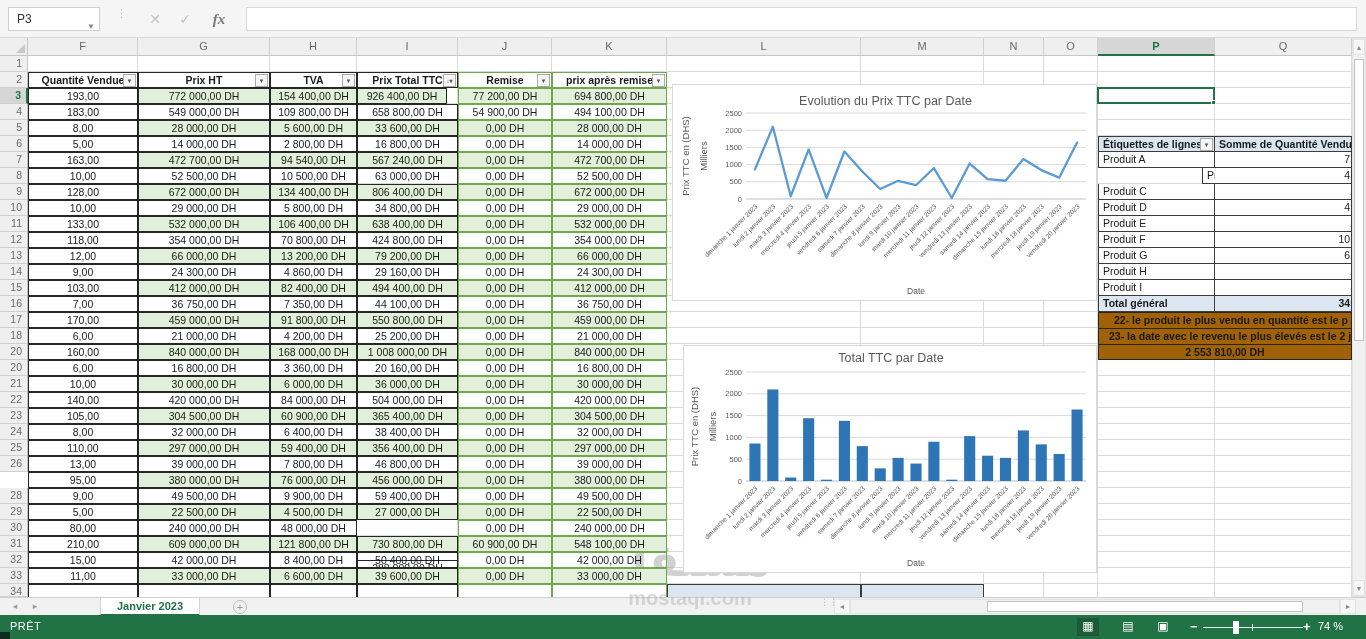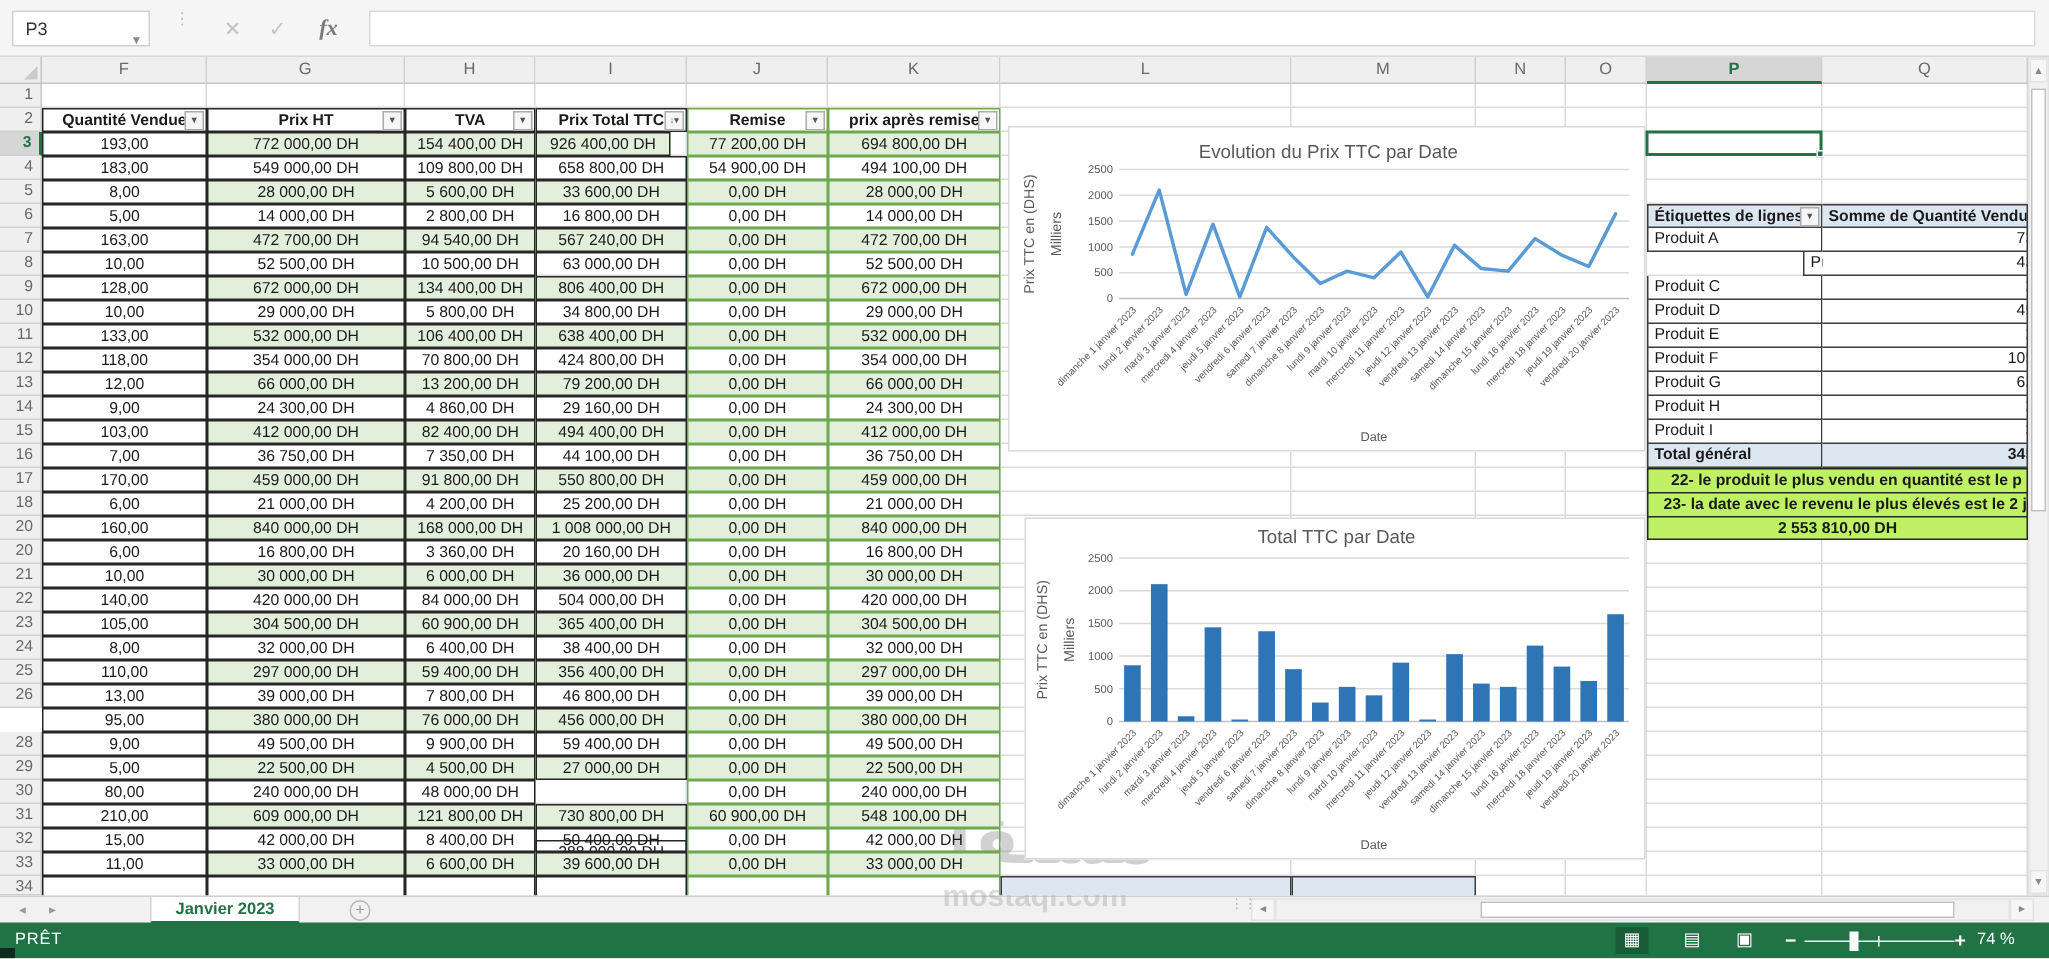--- a/index.html
+++ b/index.html
@@ -33,21 +33,21 @@
   .t-green { border:1px solid #6fa84f; }
   .band { background:#e2efda; }
   .t-head { font-weight:bold; background:#fff; }
   .drop-btn { position:absolute; right:1px; top:1px; width:13px; height:13px; background:#f6f6f6; border:1px solid #ababab; font-size:6px; color:#555; text-align:center; line-height:12px; }
 
   
   .pv-head { background:#dce6f1; font-weight:bold; border:1px solid #3c3c3c; text-align:left; padding-left:4px; }
   .pv-row { background:#fff; border:1px solid #3c3c3c; border-top:none; padding-left:4px; }
   .pv-val { text-align:right; }
   .pv-total { background:#dce6f1; font-weight:bold; }
-  .pv-note { background:#bef264; border:1.5px solid #262626; font-weight:bold; }
+  .pv-note { background:#a16207; border:1.5px solid #262626; font-weight:bold; }
 
   
   .chart { position:absolute; background:#fff; border:1px solid #d9d9d9; }
   .chart svg { display:block; }
 
   
   #active-cell { position:absolute; border:2px solid #217346; background:transparent; }
   #active-cell .handle { position:absolute; right:-3px; bottom:-3px; width:5px; height:5px; background:#217346; border:1px solid #fff; }
 
   

